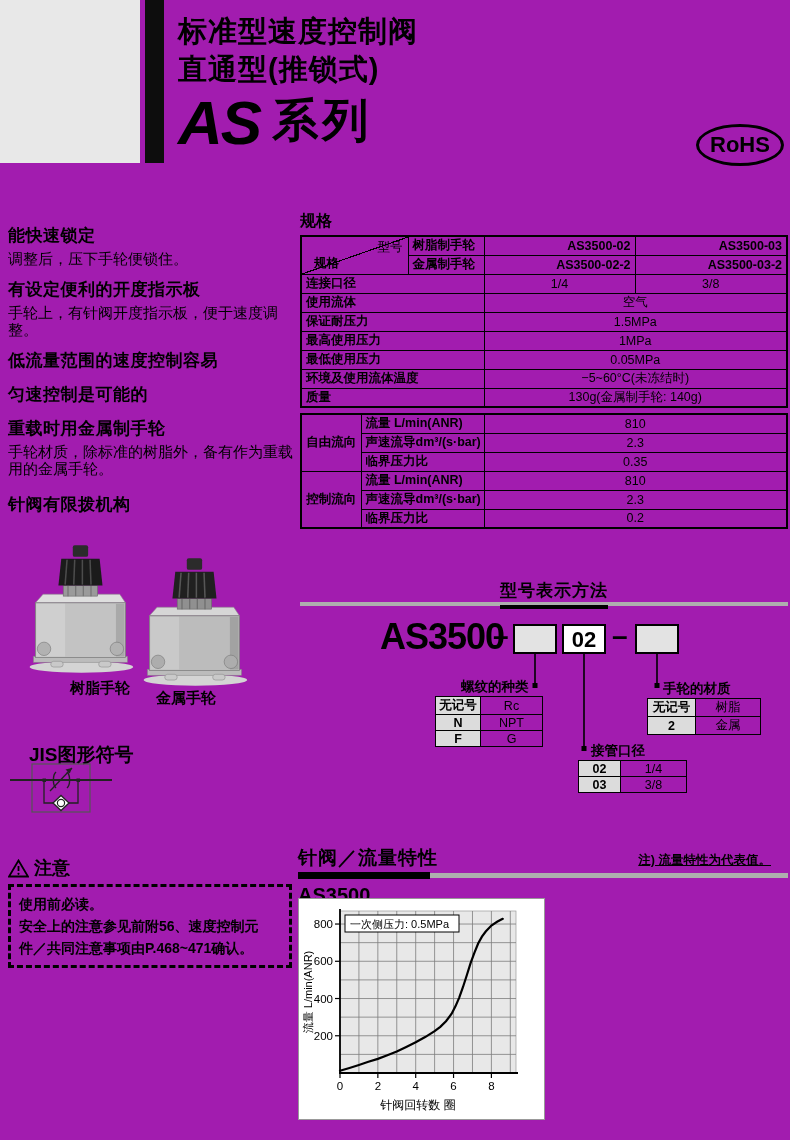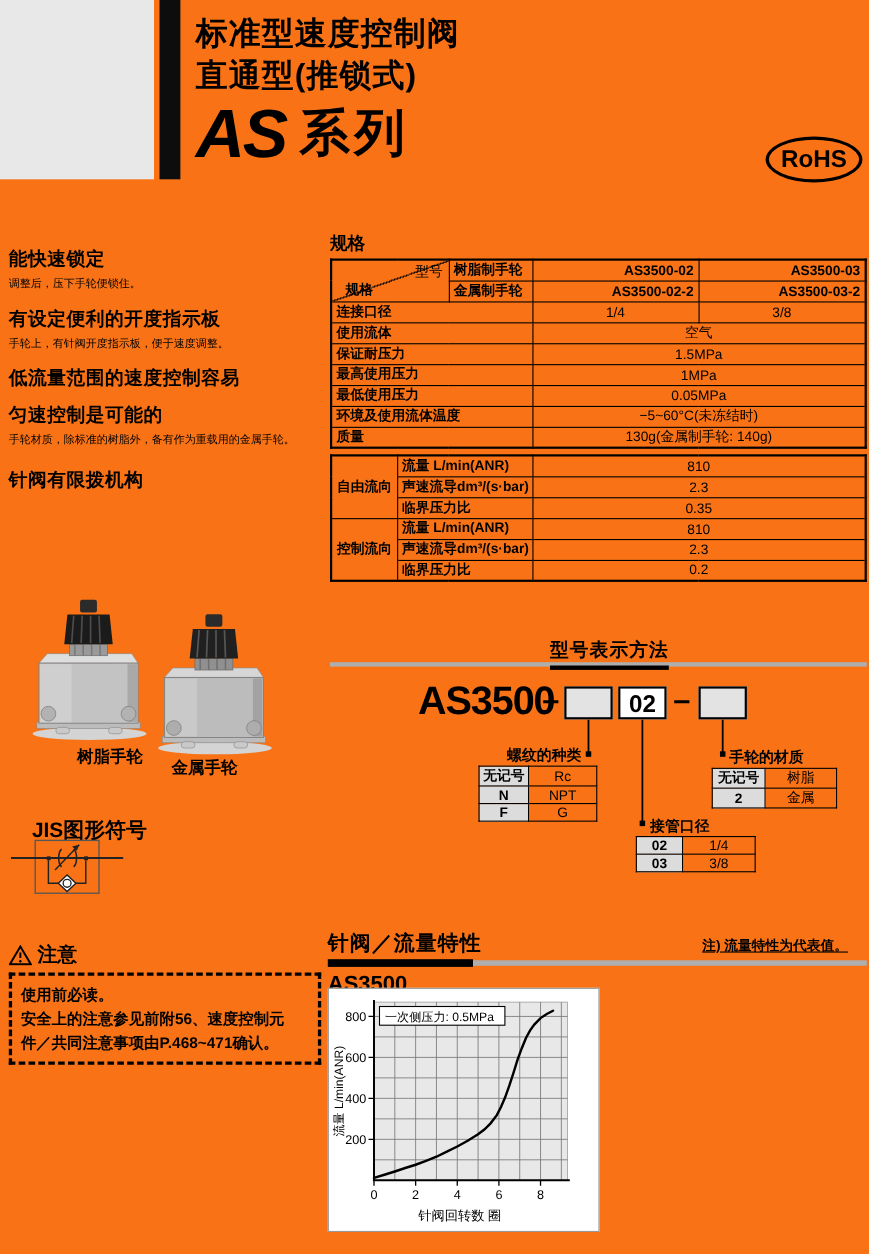--- a/index.html
+++ b/index.html
@@ -1,35 +1,35 @@
 <!DOCTYPE html>
 <html><head>
 <meta charset="utf-8">
 <style>
   * { margin:0; padding:0; box-sizing:border-box; }
   html,body { background:#fff; }
   body { font-family:"Liberation Sans","DejaVu Sans",sans-serif; color:#000; }
-  #page { position:relative; width:790px; height:1140px; background:#f97316; overflow:hidden; }
+  #page { position:relative; width:790px; height:1140px; background:#a21caf; overflow:hidden; }
 
   
   .hdr-gray  { position:absolute; left:0; top:0; width:140px; height:163px; background:#e8e8e8; }
   .hdr-bar   { position:absolute; left:145px; top:0; width:19px; height:163px; background:#0d0d0d; }
   .hdr-text  { position:absolute; left:178px; top:12px; white-space:nowrap; }
   .hdr-line  { font-size:29px; font-weight:bold; letter-spacing:1px; line-height:38px; }
   .hdr-series{ display:flex; align-items:flex-end; gap:12px; margin-top:2px; }
   .hdr-as    { font-size:62px; font-weight:bold; font-style:italic; letter-spacing:-2px; line-height:58px; }
   .hdr-word  { font-size:46px; font-weight:bold; letter-spacing:4px; }
   .rohs      { position:absolute; left:696px; top:124px; width:88px; height:42px; border:3px solid #000;
                border-radius:50%; text-align:center; line-height:36px; font-size:22px; font-weight:bold; }
 
   
   .features  { position:absolute; left:8px; top:224px; width:288px; }
   .features h3 { font-size:17px; font-weight:bold; margin:11px 0 3px; letter-spacing:.5px; }
   .features h3:first-child { margin-top:0; }
-  .features p  { font-size:10px; line-height:17px; }
+  .features p  { font-size:15px; line-height:17px; }
   .features p:empty { display:none; }
   .features .gap-lg { margin-top:16px; }
 
   
   .spec-wrap { position:absolute; left:300px; top:211px; width:488px; }
   .spec-title{ font-size:16px; font-weight:bold; margin-bottom:3px; }
   table.spec { border-collapse:collapse; width:486px; table-layout:fixed; border:2px solid #000; }
   table.spec td { border:1px solid #000; font-size:12.5px; height:19px; padding:0 4px; overflow:hidden; white-space:nowrap; }
   td.lbl  { text-align:left; font-weight:600; padding-left:6px; }
   td.val  { text-align:center; }
@@ -102,20 +102,21 @@
 
   <div class="features">
     <h3>能快速锁定</h3>
     <p>调整后，压下手轮便锁住。</p>
     <h3>有设定便利的开度指示板</h3>
     <p>手轮上，有针阀开度指示板，便于速度调整。</p>
     <h3>低流量范围的速度控制容易</h3>
 
     <h3>匀速控制是可能的</h3>
 
+    <h3>重载时用金属制手轮</h3>
     <p>手轮材质，除标准的树脂外，备有作为重载用的金属手轮。</p>
     <h3 class="gap-lg">针阀有限拨机构</h3>
 
   </div>
 
   <div class="spec-wrap">
     <div class="spec-title">规格</div>
     <table class="spec">
       <colgroup>
           <col style="width:60px">

